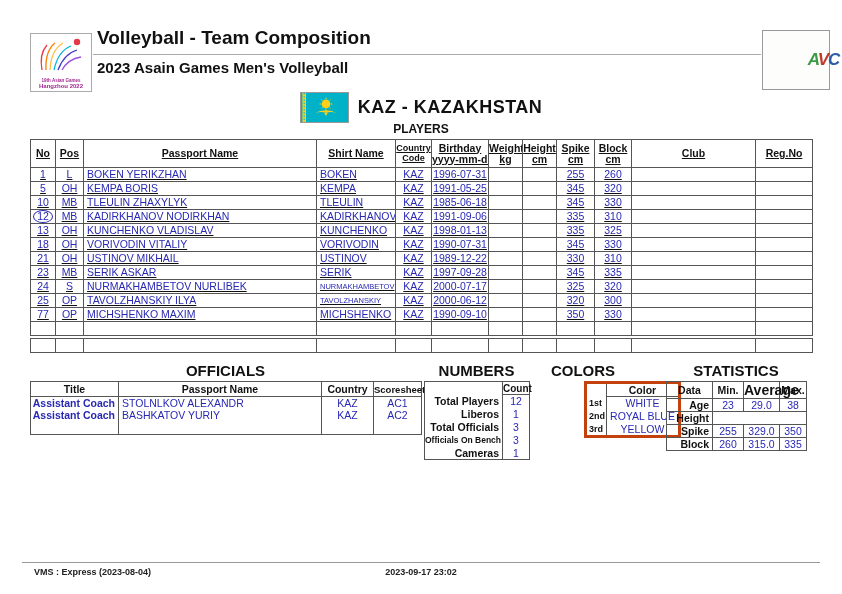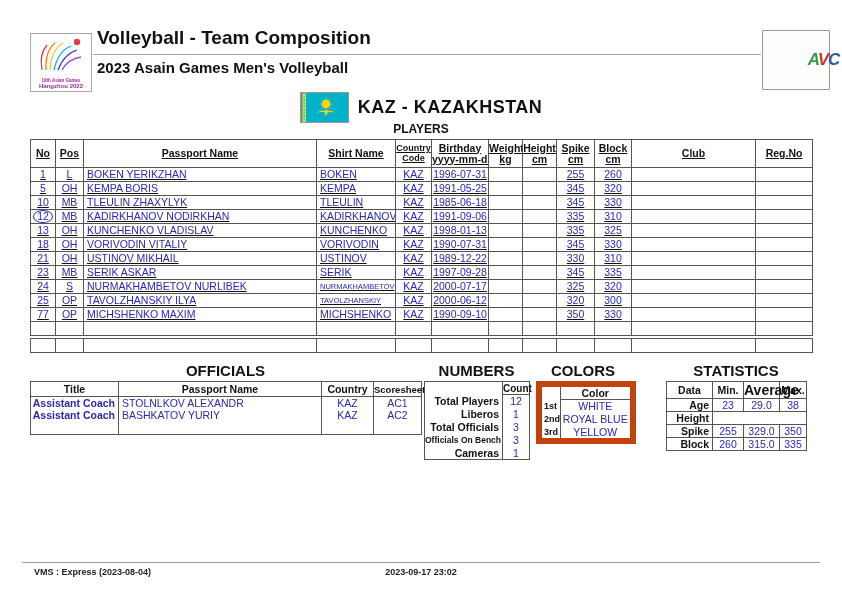--- a/index.html
+++ b/index.html
@@ -57,21 +57,21 @@
   .numbers-wrap { position:absolute; left:424px; top:362px; width:105px; }
   .ntable { width:105px; border:1px solid #555; }
   .ntable th { height:13px; font-size:10px; font-weight:bold;margin-top:8px; }
   .ntable th.cnt-h { border-left:1px solid #555; border-bottom:1px solid #555; }
   .ntable td { height:13px; font-size:10.5px; line-height:12px; white-space:nowrap; }
   .ntable td.lbl { text-align:right; font-weight:bold; border-right:1px solid #555; padding-right:3px; }
   .ntable td.lbl.small { font-size:8.5px; }
   .ntable td.cnt { text-align:center; color:#2828b4; }
   
   .colors-wrap { position:absolute; left:536px; top:362px; width:94px; }
-  .ctable { width:94px; border:6px solid #c2410c; }
+  .ctable { width:94px; border:3px solid #c2410c;margin-left:48px; }
   .ctable th { height:13px; font-size:10.5px; font-weight:bold; }
   .ctable th.clr-h { border-left:1px solid #555; border-bottom:1px solid #555; }
   .ctable td { height:13px; font-size:10.5px; line-height:12px; white-space:nowrap; overflow:hidden; }
   .ctable td.ord { text-align:left; font-weight:bold; font-size:9px; padding-left:2px; border-right:1px solid #555; }
   .ctable td.cname { text-align:center; color:#2828b4; }
   
   .stats-wrap { position:absolute; left:644px; top:362px; width:140px;margin-left:22px; }
   .stable { width:140px; border:1px solid #555; }
   .stable th { border:1px solid #555; height:13px; font-size:10.5px; font-weight:bold; }
   .stable th.avg-h { font-size:14px; }

